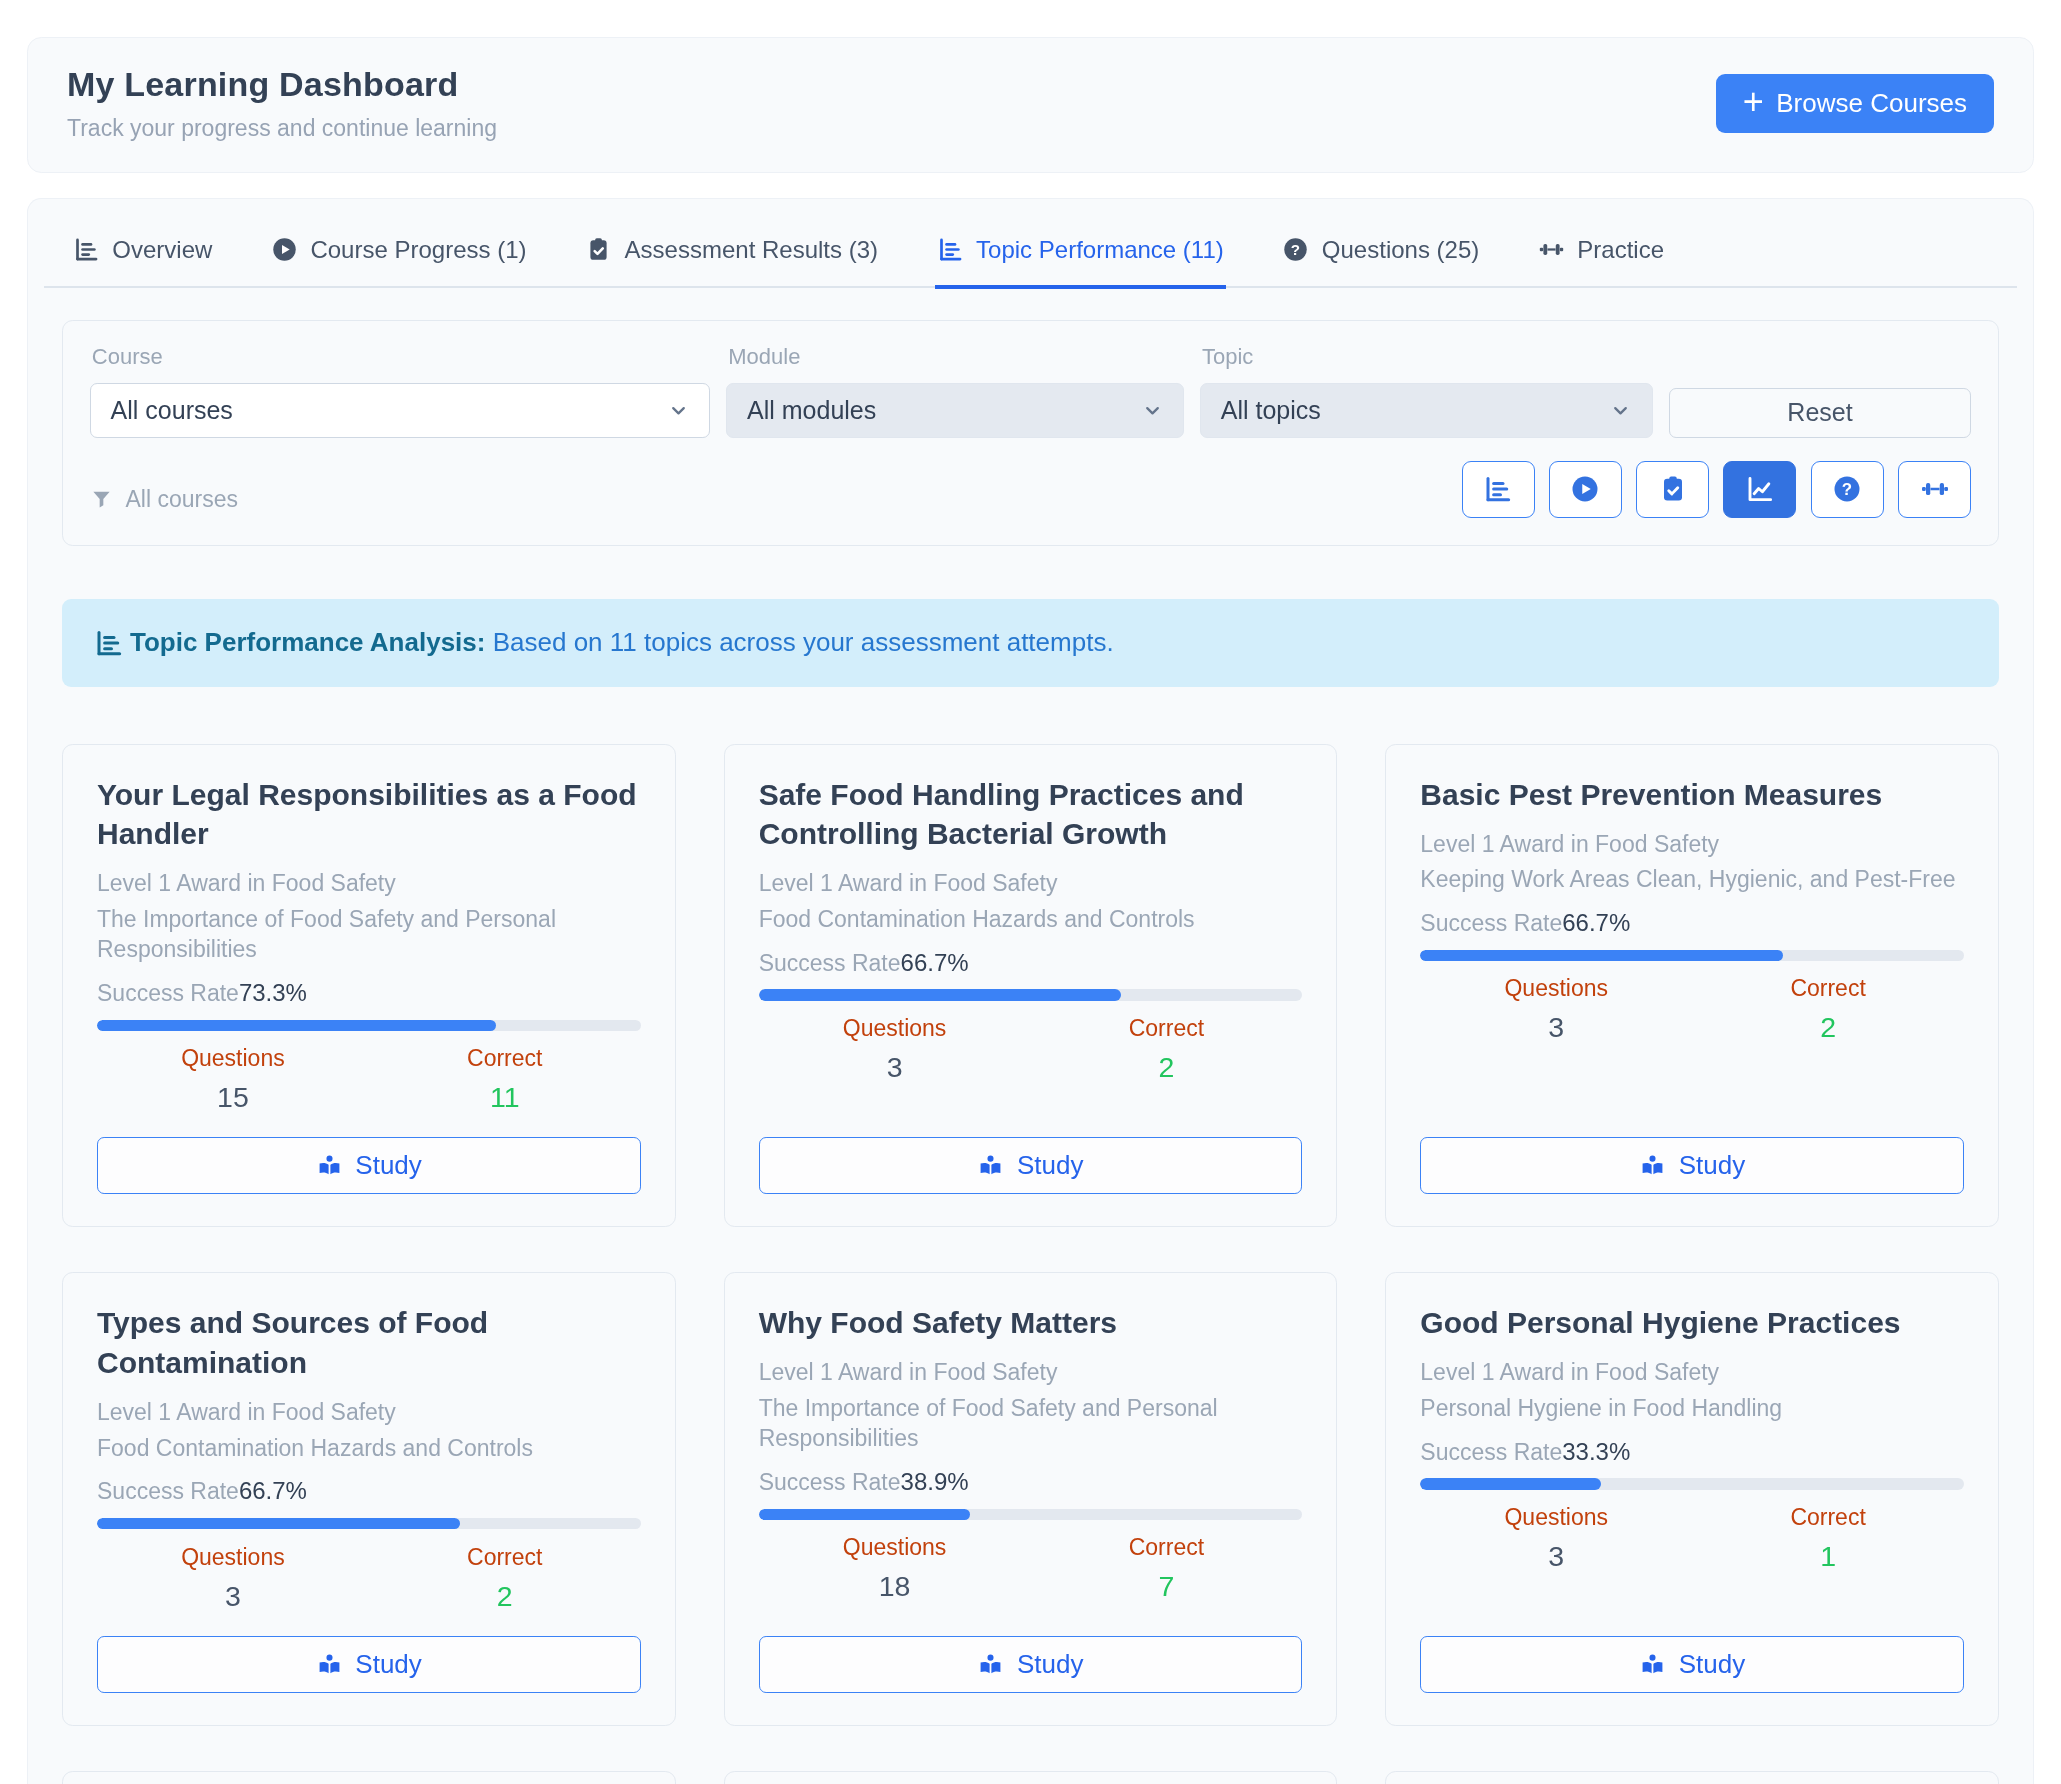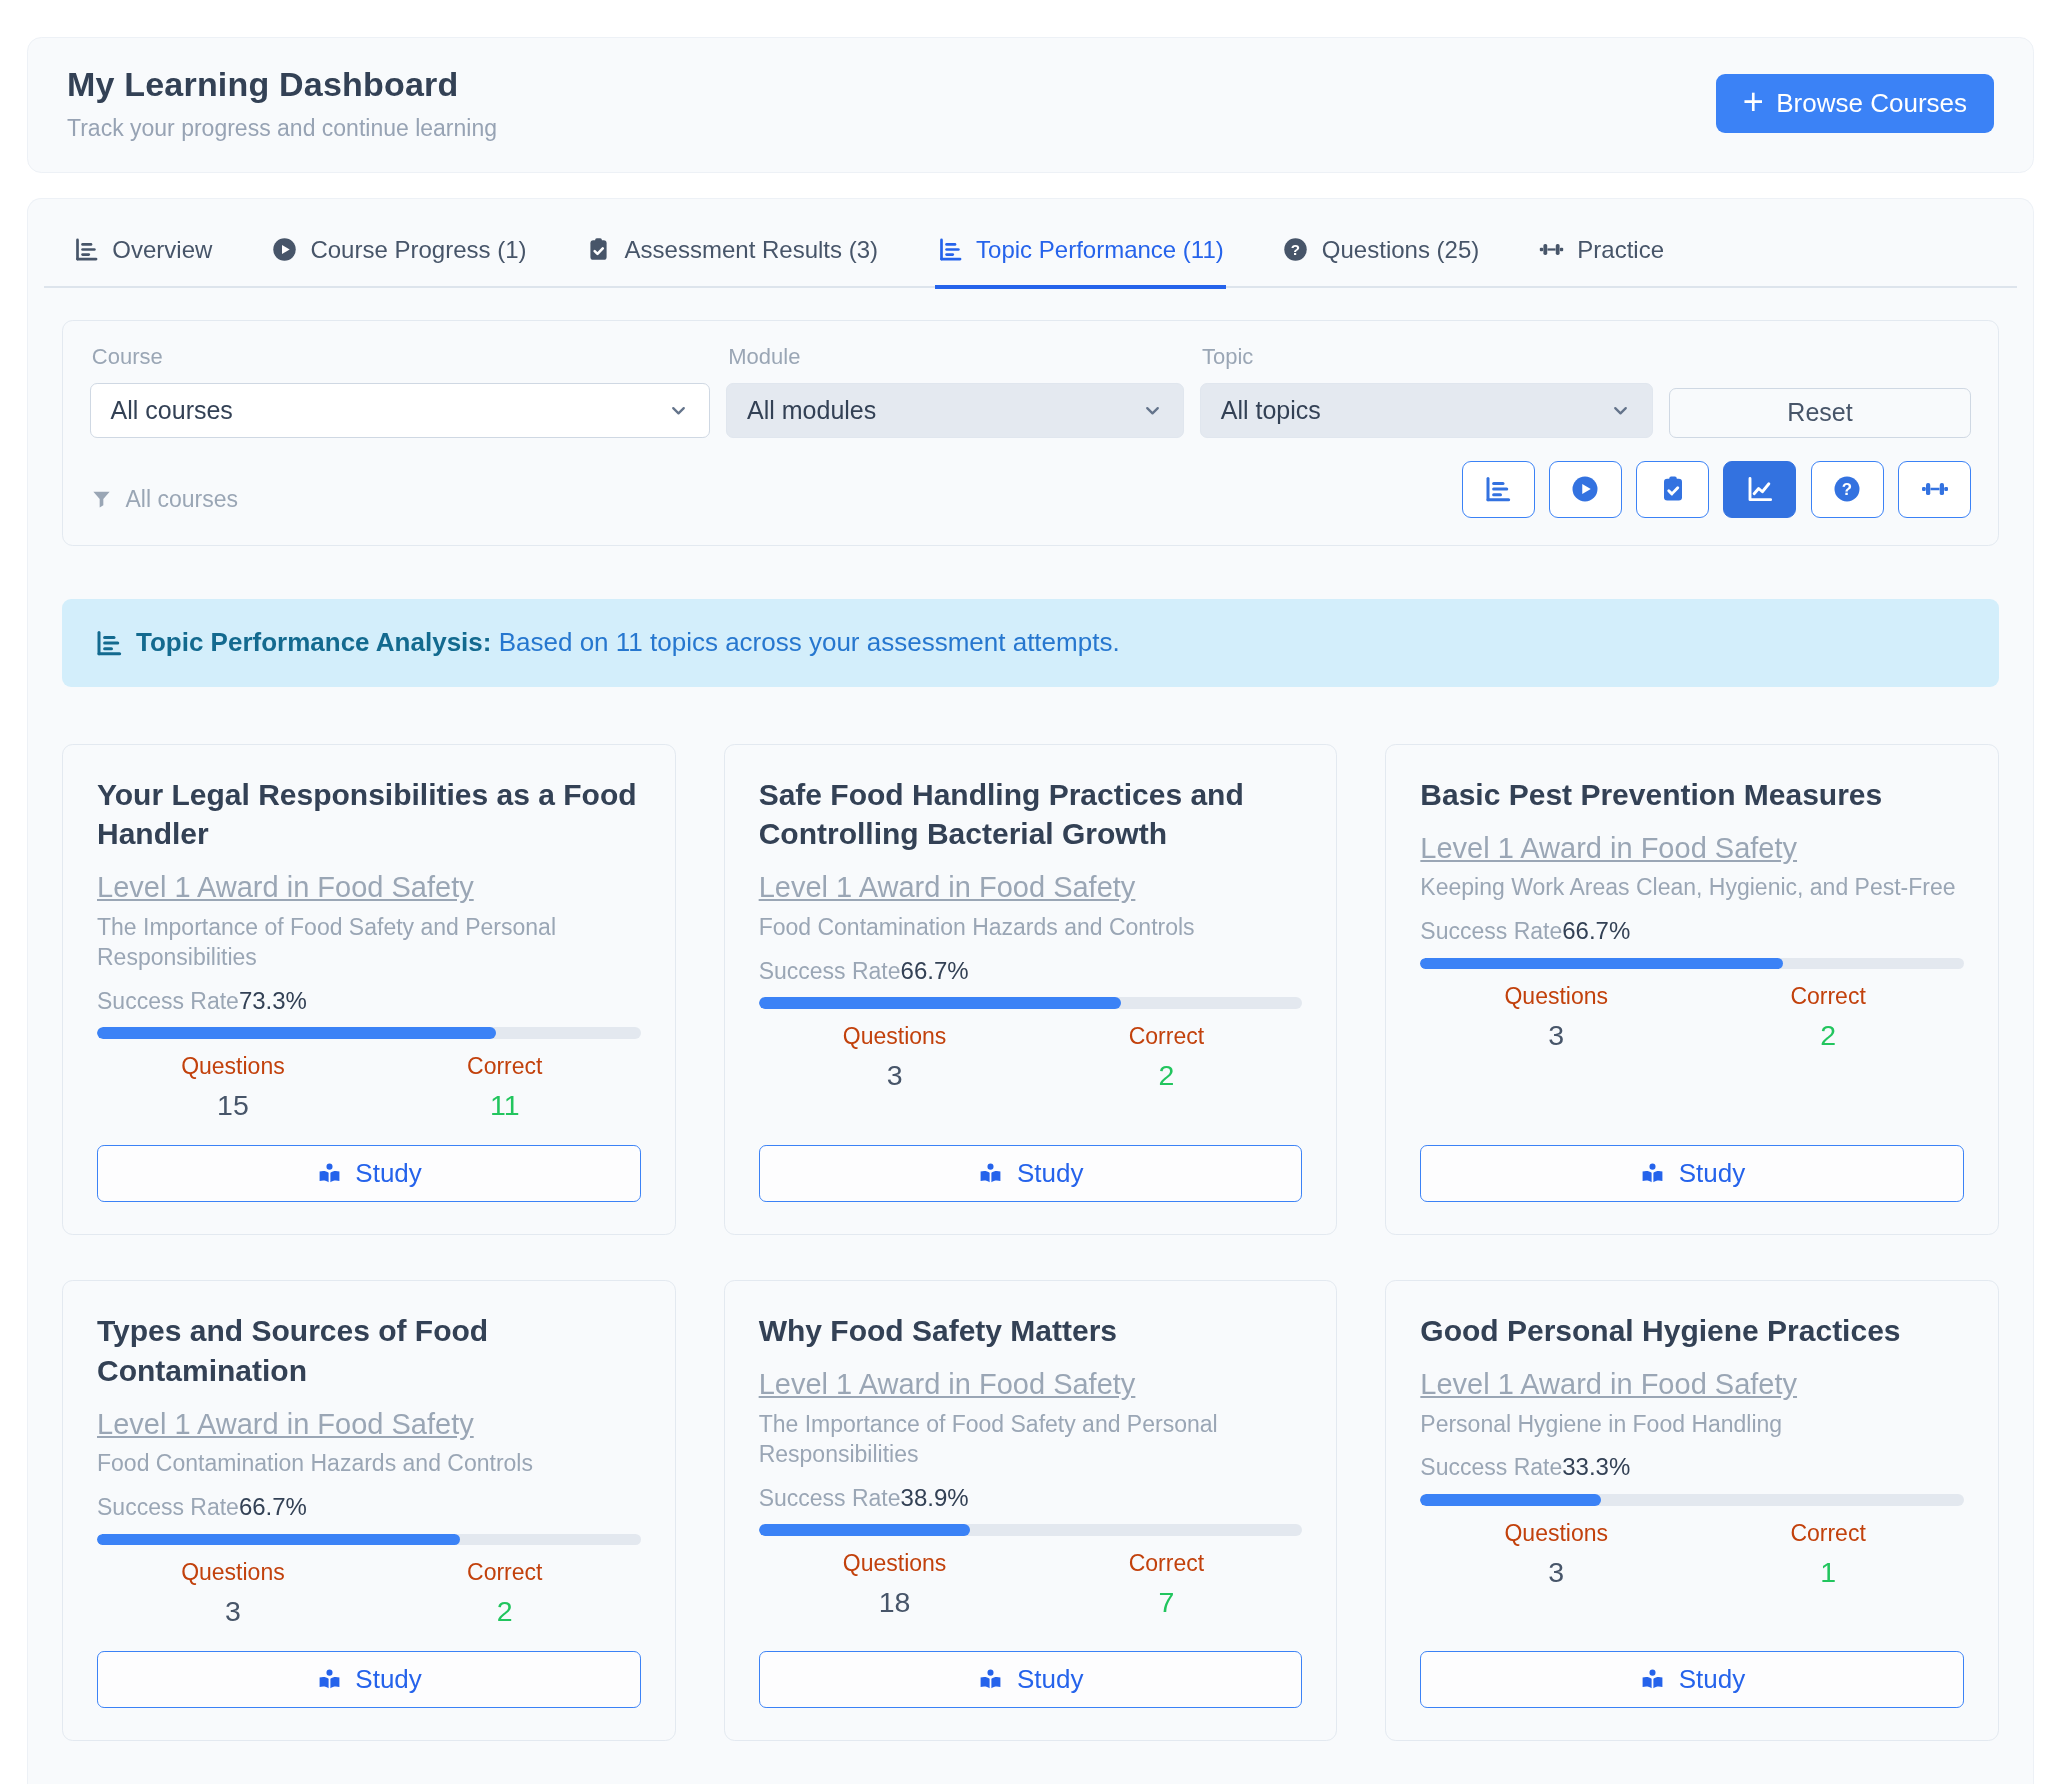--- a/index.html
+++ b/index.html
@@ -72,37 +72,37 @@
     width:73px; height:57px; border-radius:9px; border:1.3px solid #3b82f6;
     background:#ffffff; color:#3372e0; display:flex; align-items:center; justify-content:center;
     cursor:pointer;
   }
   .vbtn svg{ width:30px; height:30px; }
   .vbtn.active{ background:#3372e0; border-color:#3372e0; color:#ffffff; }
 
   
   .banner{
     margin:53px 34px 0; background:#d3eefb; border-radius:9px;
-    padding:28.5px 32px; display:flex; align-items:center; gap:12px; font-size:26px;
+    padding:28.5px 32px; display:flex; align-items:center; gap:6px; font-size:26px;
   }
   .banner .banner-icon svg{ width:30px; height:30px; color:#136a8f; }
   .banner b{ color:#136a8f; font-weight:700; }
   .banner span.msg{ color:#2677cf; }
 
   
   .grid{
     margin:57px 34px 0; display:grid; grid-template-columns:repeat(3,1fr);
     gap:45px 48px;
   }
   .card{
     background:#f8fafc; border:0.9px solid #e3e9f0; border-radius:10.7px;
     padding:30px 34px 32px; display:flex; flex-direction:column;
   }
   .card-title{ margin:0 0 14.3px; font-size:30px; font-weight:600; color:#334155; line-height:1.32; }
-  .card-course{ margin:0 0 5.3px; font-size:29px; color:#9aa6b5; line-height:1.32;text-decoration:underline; }
+  .card-course{ margin:0 0 5.3px; font-size:23px; color:#9aa6b5; line-height:1.32; }
   .card-module{ margin:0 0 14.3px; font-size:23px; color:#9aa6b5; line-height:1.32; }
   .sr-row{ display:flex; align-items:baseline; margin:0 0 12.5px; }
   .sr-label{ font-size:23px; color:#9aa6b5; }
   .sr-value{ font-size:24px; color:#334155; }
   .progress{ height:11.6px; border-radius:6.2px; background:#e3e8ef; overflow:hidden; }
   .progress-fill{ height:100%; border-radius:6.2px; background:#3b82f6; }
   .qc-row{ display:flex; margin-top:14.3px; }
   .qc{ flex:1; text-align:center; }
   .qc .qc-label{ font-size:23px; color:#c2410c; }
   .qc .qc-val{ font-size:28.5px; margin-top:9px; }

